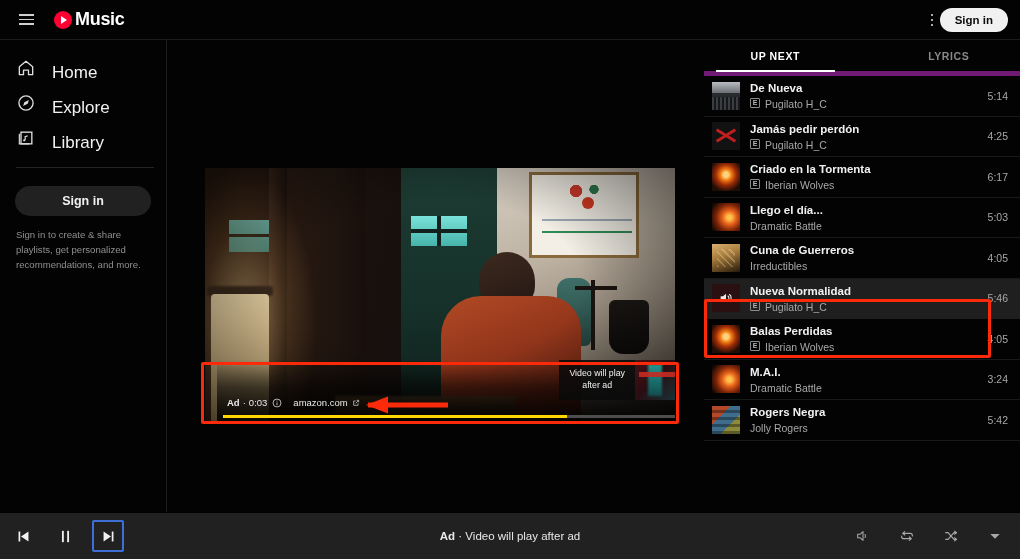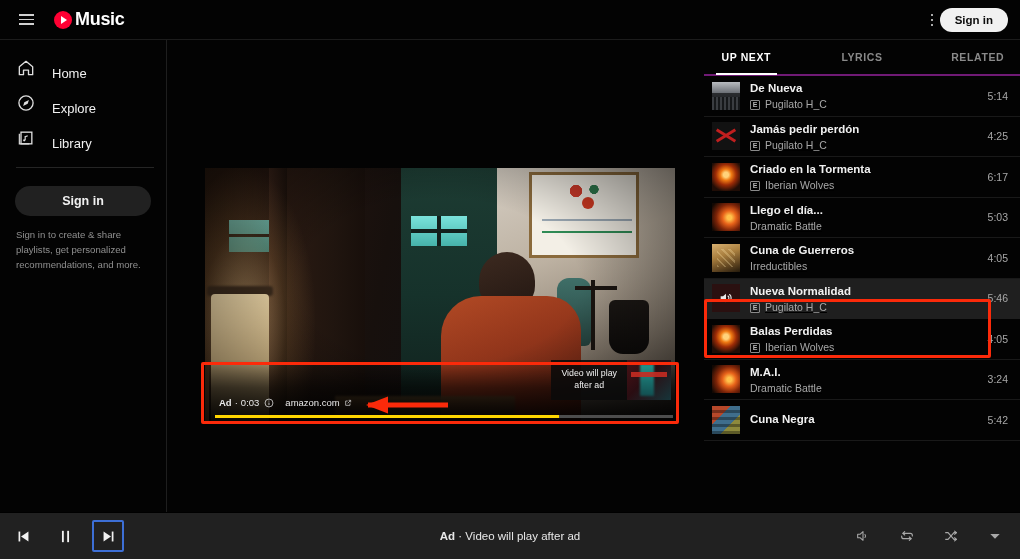--- a/index.html
+++ b/index.html
@@ -65,21 +65,21 @@
   
   .sidebar {
     position: absolute; left: 0; top: 40px; width: 167px; height: 472px;
     background: #030303; border-right: 1px solid #1e1e1e; padding-top: 10px;
   }
   .nav-item {
     display: flex; align-items: center; height: 35px; padding-left: 16px;
     cursor: pointer; color: #f1f1f1;
   }
   .nav-ico { width: 20px; height: 20px; flex: 0 0 20px; opacity: .92; }
-  .nav-label { margin-left: 16px; font-size: 13px; margin-top: 11px; }
+  .nav-label { margin-left: 16px; font-size: 17px; margin-top: 11px; }
   .side-divider { height: 1px; background: #252525; margin: 12px 12px 0 16px; }
   .signin-side {
     display: block; margin: 18px auto 0; width: 136px; height: 30px;
     background: #212121; color: #f1f1f1; border: 0; border-radius: 16px;
     font-size: 12.5px; font-weight: 600; cursor: pointer;
     font-family: "Liberation Sans", sans-serif;
   }
   .side-note {
     margin: 12px 16px 0 16px; color: #909090; font-size: 9.6px; line-height: 1.55;
   }
@@ -146,21 +146,21 @@
       background: linear-gradient(160deg,#3d2a20,#231712); border-radius: 50% 50% 42% 42%; filter: blur(.5px);}
   .s-body { position:absolute; left:0px; top:44px; width:140px; height:126px;
       background: linear-gradient(160deg,#b24a25 0%, #93361b 42%, #5e2012 100%);
       border-radius: 40px 34px 0 0; filter: blur(.5px);}
   .s-table { position:absolute; left:130px; top:228px; width:180px; height:26px;
       background: linear-gradient(180deg,#6b4e2c,#2e2013); filter: blur(1.2px); opacity:.85;}
   .s-vig { position:absolute; inset:0;
       background: radial-gradient(ellipse at 50% 45%, rgba(0,0,0,0) 42%, rgba(0,0,0,.62) 100%); }
 
   
-  .ad-layer { position: absolute; left: 4px; bottom: 0; width: 100%; height: 62px; }
+  .ad-layer { position: absolute; left: 12px; bottom: 0; width: 100%; height: 62px; }
   .ad-gradient { position:absolute; inset:0;
       background: linear-gradient(180deg, rgba(0,0,0,0) 0%, rgba(0,0,0,.55) 45%, rgba(0,0,0,.9) 100%); }
   .ad-meta {
     position: absolute; left: 10px; bottom: 14px;
     display: flex; align-items: center; color: #e9e9e9; font-size: 9.5px;
   }
   .ad-tag { font-weight: 600; }
   .ad-dot { margin: 0 3px; }
   .ad-info-icon { width: 10px; height: 10px; margin-left: 5px; opacity: .9; }
   .ad-url { margin-left: 11px; }
@@ -189,21 +189,21 @@
   .ad-progress {
     position: absolute; left: 6px; right: 6px; bottom: 4px; height: 3px; background: #4d4d4d;
   }
   .ad-progress-fill { height: 100%; background: #ffd600; }
 
   
   .rail {
     position: absolute; left: 704px; top: 40px; width: 316px; height: 472px;
     background: #030303; overflow: hidden;
   }
-  .tabs { display: flex; height: 36px; border-bottom: 2px solid #701a75; gap: 31px; }
+  .tabs { display: flex; height: 36px; border-bottom: 5px solid #701a75; gap: 31px; }
   .tab {
     flex: 1; display: flex; align-items: center; justify-content: center;
     font-size: 10.5px; font-weight: 700; letter-spacing: .6px;
     color: #8a8a8a; cursor: pointer; position: relative;
   }
   .tab.active { color: #fff; }
   .tab.active::after {
     content: ""; position: absolute; left: 12px; right: 12px; bottom: -1px;
     height: 2px; background: #fff;
   }
@@ -234,21 +234,21 @@
       linear-gradient(135deg,#b6482a 0 33%, #3f6e8c 33% 66%, #8d8a3c 66% 100%); }
   .tb-collage::after { content:""; position:absolute; inset:0;
       background: repeating-linear-gradient(0deg, rgba(0,0,0,.35) 0 3px, transparent 3px 7px); }
   .tb-speaker { background: #2a1010; display:flex; align-items:center; justify-content:center; }
   .tb-speaker svg { width: 16px; height: 16px; }
   .tinfo { flex: 1; min-width: 0; margin-left: 10px; }
   .ttitle {
     color: #f1f1f1; font-size: 11.5px; font-weight: 700; white-space: nowrap;
     overflow: hidden; text-overflow: ellipsis; line-height: 1.3;
   }
-  .tsub { display: flex; align-items: flex-end; margin-top: 2px; text-decoration: underline; }
+  .tsub { display: flex; align-items: flex-start; margin-top: 2px; }
   .explicit {
     width: 10px; height: 10px; flex: 0 0 10px; margin-right: 5px;
     border: 1px solid #8a8a8a; border-radius: 1px; color: #b5b5b5;
     font-size: 7px; font-weight: 700; line-height: 8px; text-align: center;
   }
   .tartist { color: #a8a8a8; font-size: 10.5px; white-space: nowrap; overflow: hidden; text-overflow: ellipsis; }
   .tdur { color: #a8a8a8; font-size: 10.5px; margin-left: 8px; flex: 0 0 auto; }
 
   
   .playerbar {
@@ -401,21 +401,20 @@
           <div class="ad-progress-fill" id="adFill" style="width: 75%; background: rgb(255, 214, 0);"></div>
         </div>
       </div>
     </div>
   </div>
 
   <div class="rail">
     <div class="tabs" id="tabs">
         <div class="tab active">UP NEXT</div>
         <div class="tab">LYRICS</div>
-        <div class="tab">RELATED</div>
       </div>
     <div class="tracks" id="tracks">
         <div class="track">
           <div class="tb tb-crowd"></div>
           <div class="tinfo">
             <div class="ttitle">De Nueva</div>
             <div class="tsub">
               <span class="explicit">E</span>
               <span class="tartist">Pugilato H_C</span>
             </div>
@@ -498,21 +497,24 @@
             <div class="ttitle">M.A.I.</div>
             <div class="tsub">
               <span class="tartist">Dramatic Battle</span>
             </div>
           </div>
           <div class="tdur">3:24</div>
         </div>
         <div class="track">
           <div class="tb tb-collage"></div>
           <div class="tinfo">
-            <div class="ttitle">Cuna Negra</div>
+            <div class="ttitle">Rogers Negra</div>
+            <div class="tsub">
+              <span class="tartist">Jolly Rogers</span>
+            </div>
           </div>
           <div class="tdur">5:42</div>
         </div>
       </div>
   </div>
 
   <div class="playerbar">
     <div class="pb-left">
       <button class="pbtn">
         <svg viewBox="0 0 24 24">

